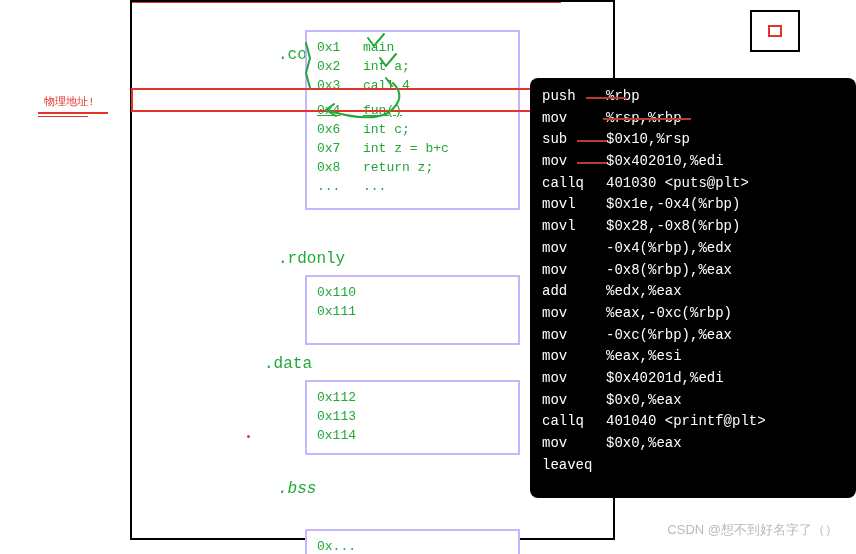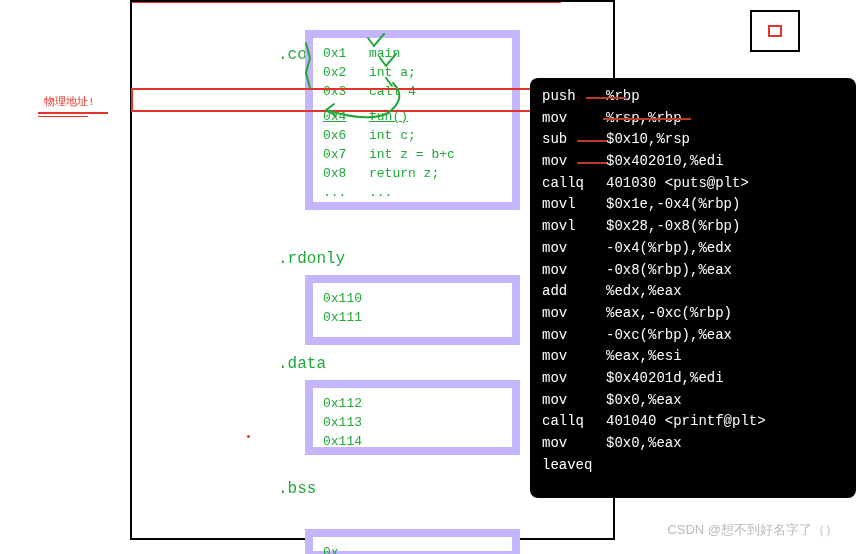--- a/index.html
+++ b/index.html
@@ -3,24 +3,24 @@
 <meta charset="utf-8">
 <style>
   * { box-sizing: border-box; margin: 0; padding: 0; }
   body { font-family: "Courier New", monospace; font-size: 13px; background: #fff; width: 856px; height: 554px; position: relative; overflow: hidden; }
   
   .main-frame { position: absolute; left: 130px; top: 0; width: 485px; height: 540px; border: 2px solid #000; }
   
   .section-label { color: #21a838; font-size: 16px; position: absolute; }
   .label-code { left: 278px; top: 20px; margin-top: 26px; }
   .label-rdonly { left: 278px; top: 250px; }
-  .label-data { left: 278px; top: 355px; }
-  .label-bss { left: 278px; top: 480px; }
-  
-  .green-box { position: absolute; border: 8px solid #c4b5fd; background: #fff; padding: 6px 10px; }
+  .label-data { left: 264px; top: 355px; }
+  .label-bss { left: 278px; top: 480px; font-style: italic; }
+  
+  .green-box { position: absolute; border: 2px solid #c4b5fd; background: #fff; padding: 6px 10px; }
   .code-box { left: 305px; top: 30px; width: 215px; height: 180px; }
   .rdonly-box { left: 305px; top: 275px; width: 215px; height: 70px; }
   .data-box { left: 305px; top: 380px; width: 215px; height: 75px; }
   .bss-box { left: 305px; top: 505px; width: 215px; height: 30px; margin-top: 24px; }
   
   .code-row { display: flex; gap: 18px; line-height: 19px; color: #21a838; position: relative; }
   .addr { width: 28px; }
   .instr { }
   
   .red-annot { position: absolute; color: #e6332a; font-size: 11px; }

